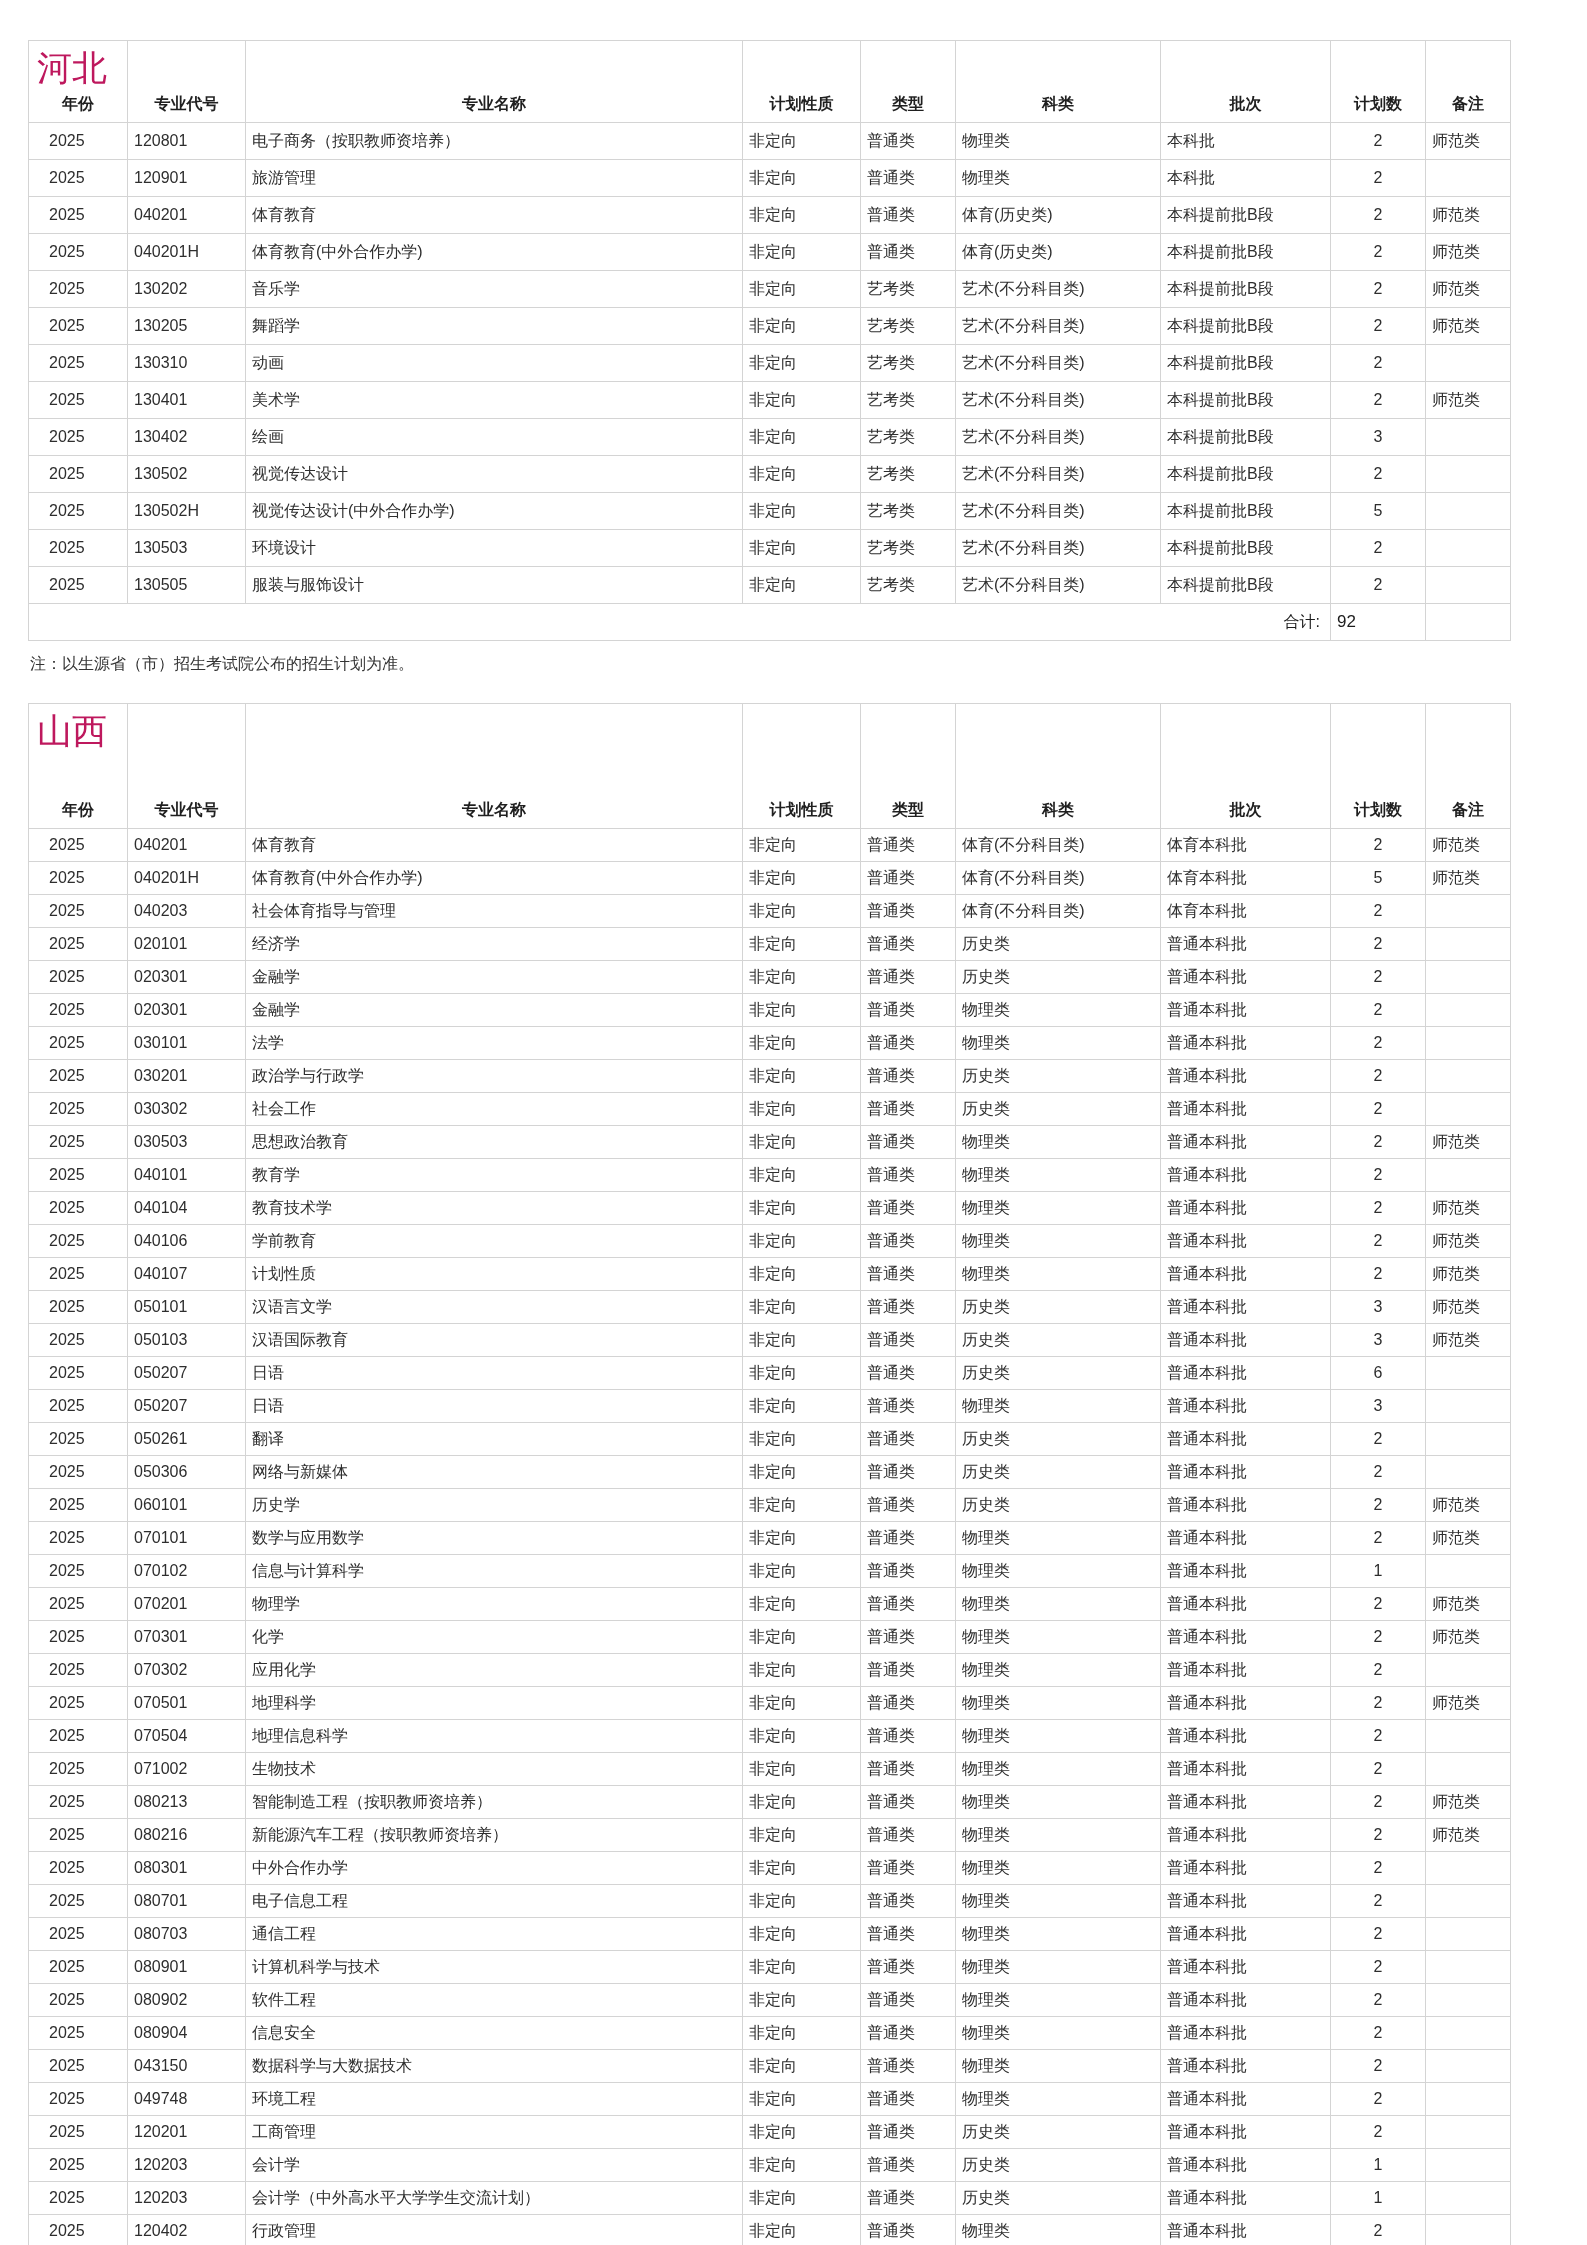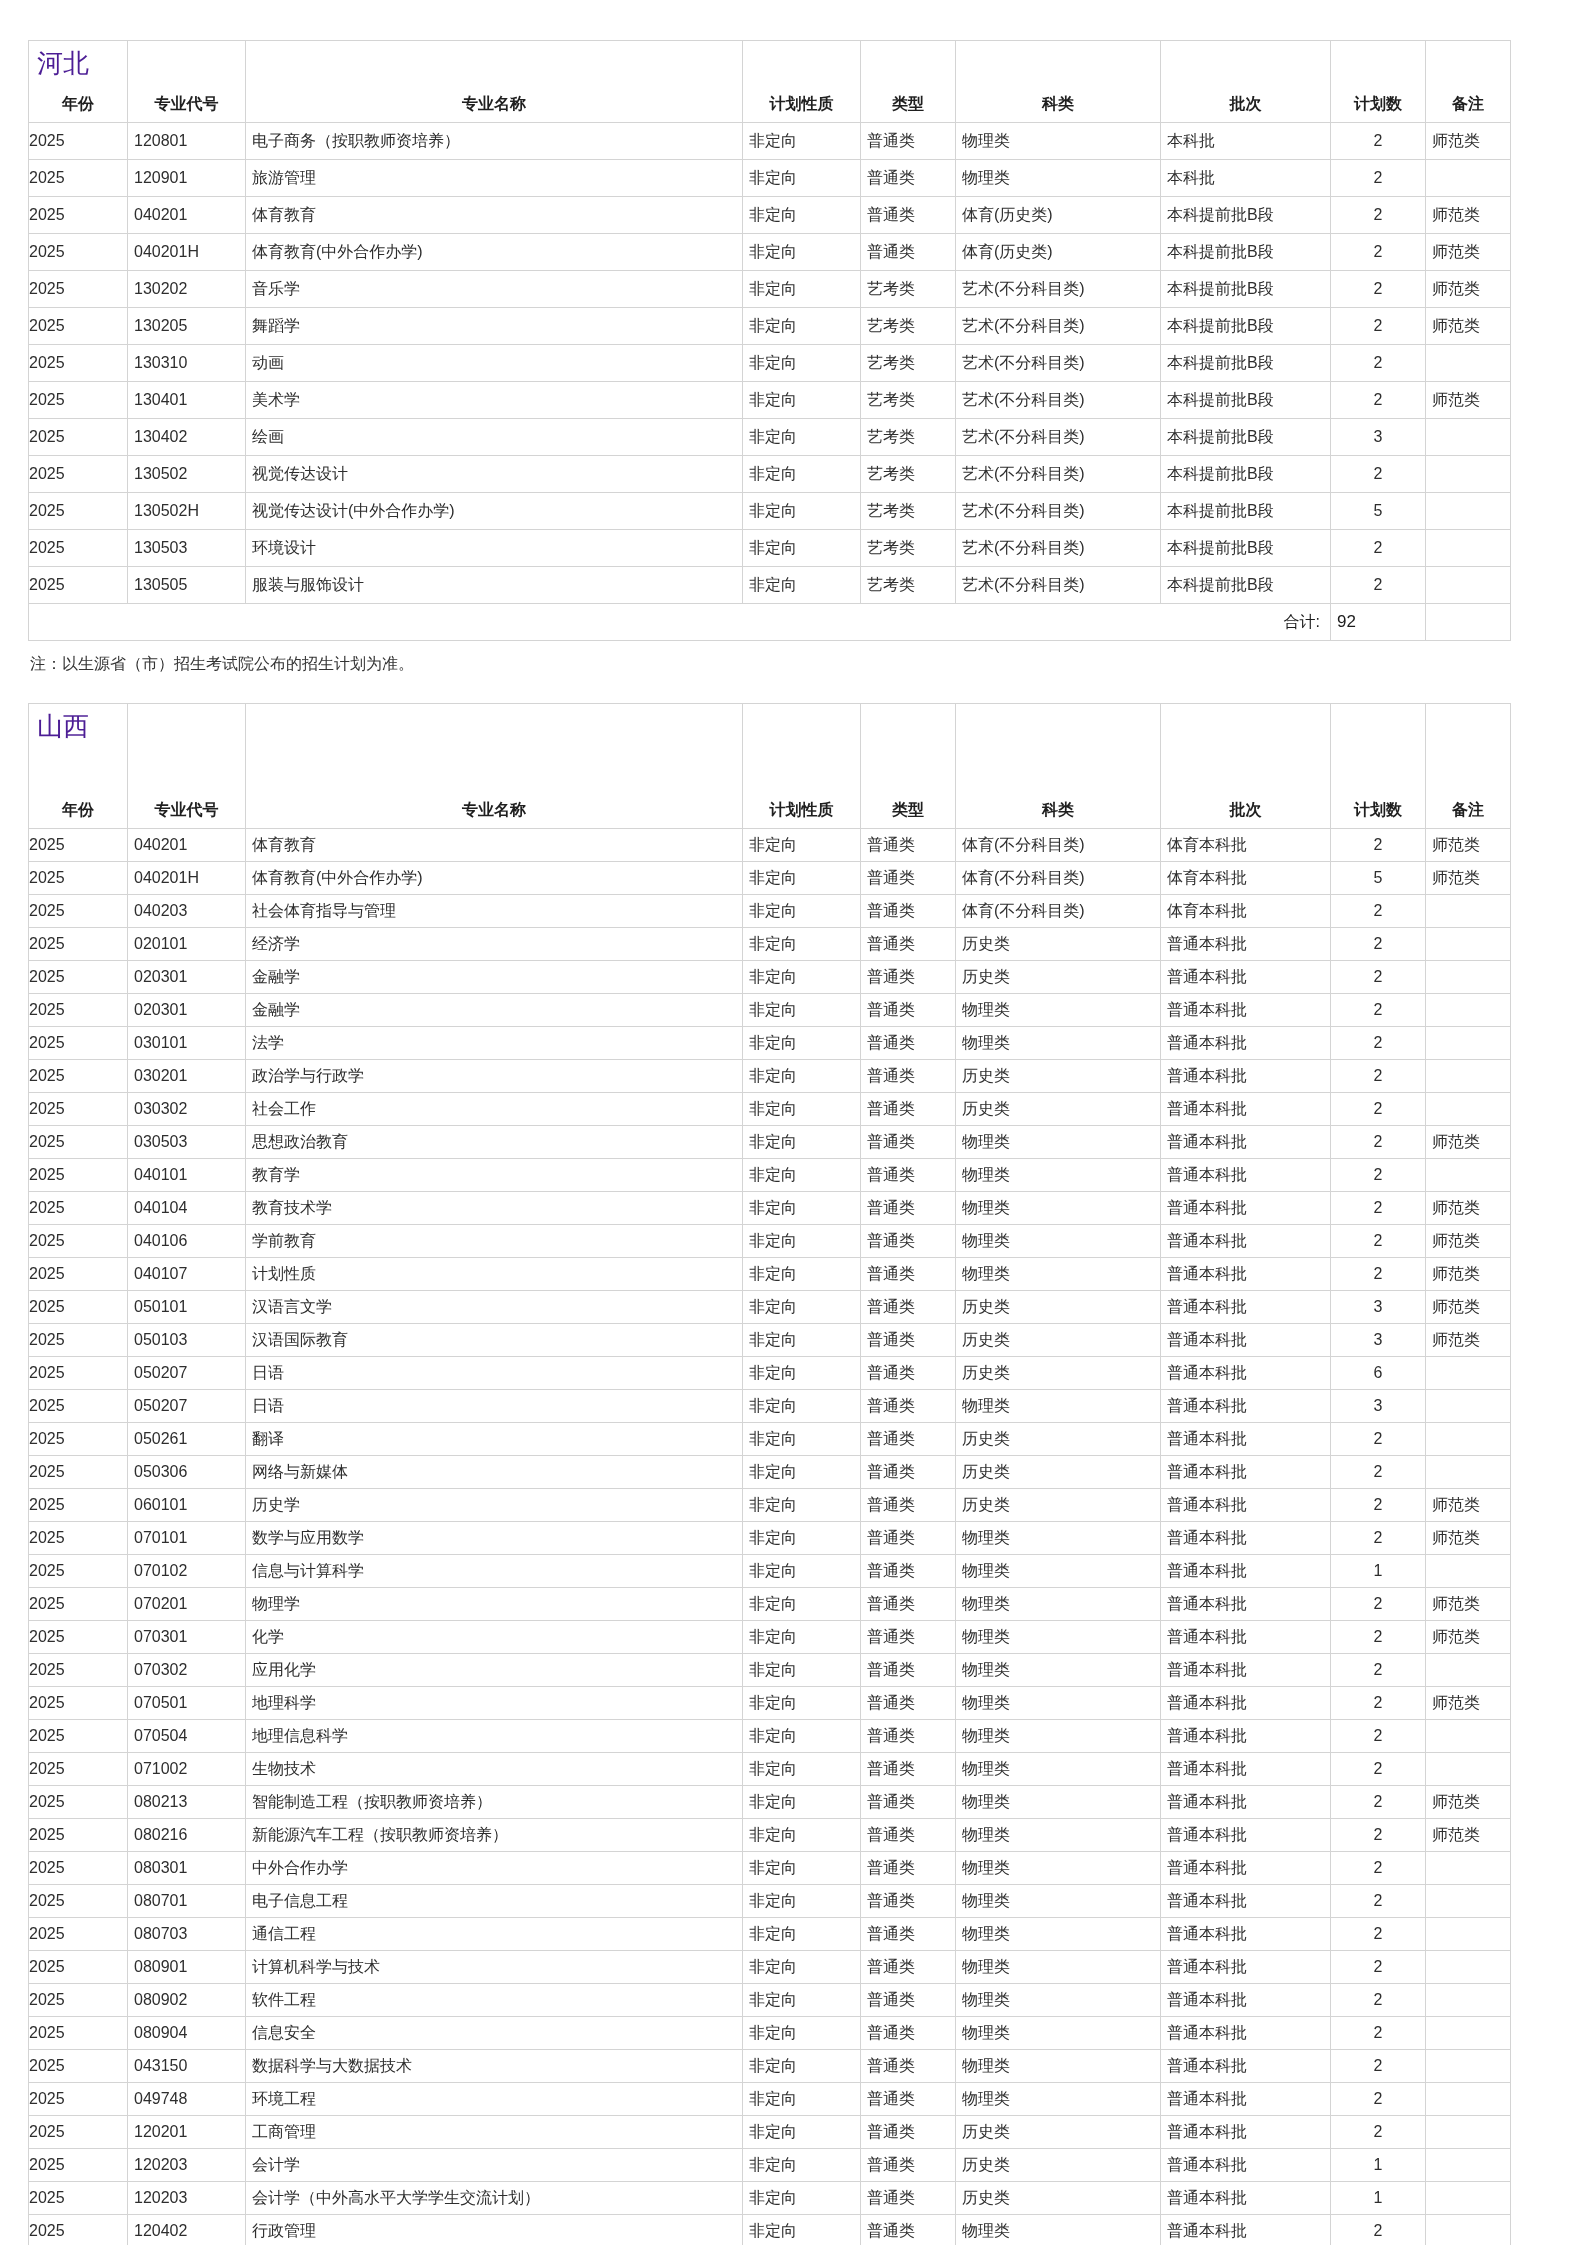--- a/index.html
+++ b/index.html
@@ -40,28 +40,29 @@
   }
   .plan-table td {
     color: #2e2e2e;
     vertical-align: middle;
     text-align: left;
   }
   .province-label {
     position: absolute;
     top: 7px;
     left: 8px;
-    font-size: 26px;
+    font-size: 35px;
     font-weight: normal;
-    color: #4c1d95;
+    color: #be185d;
     line-height: 1.2;
+    font-family: Liberation Serif, serif;
   }
   
   .plan-table td.c7 { text-align: center; }
-  .plan-table td.c0 { padding-left: 0; margin-top: 24px; }
+  .plan-table td.c0 { padding-left: 20px; margin-top: 24px; }
   
   .table-0 thead tr { height: 82px; }
   .table-0 tbody tr { height: 37px; }
   .table-1 thead tr { height: 125px; }
   .table-1 tbody tr { height: 33px; }
   .total-row { height: 35px; }
   .total-row td { font-weight: normal; color: #1c1c1c; }
   .total-label-cell { text-align: right !important; padding-right: 10px !important; }
   .total-value-cell { text-align: center; font-size: 17px !important; }
   .table-note {

